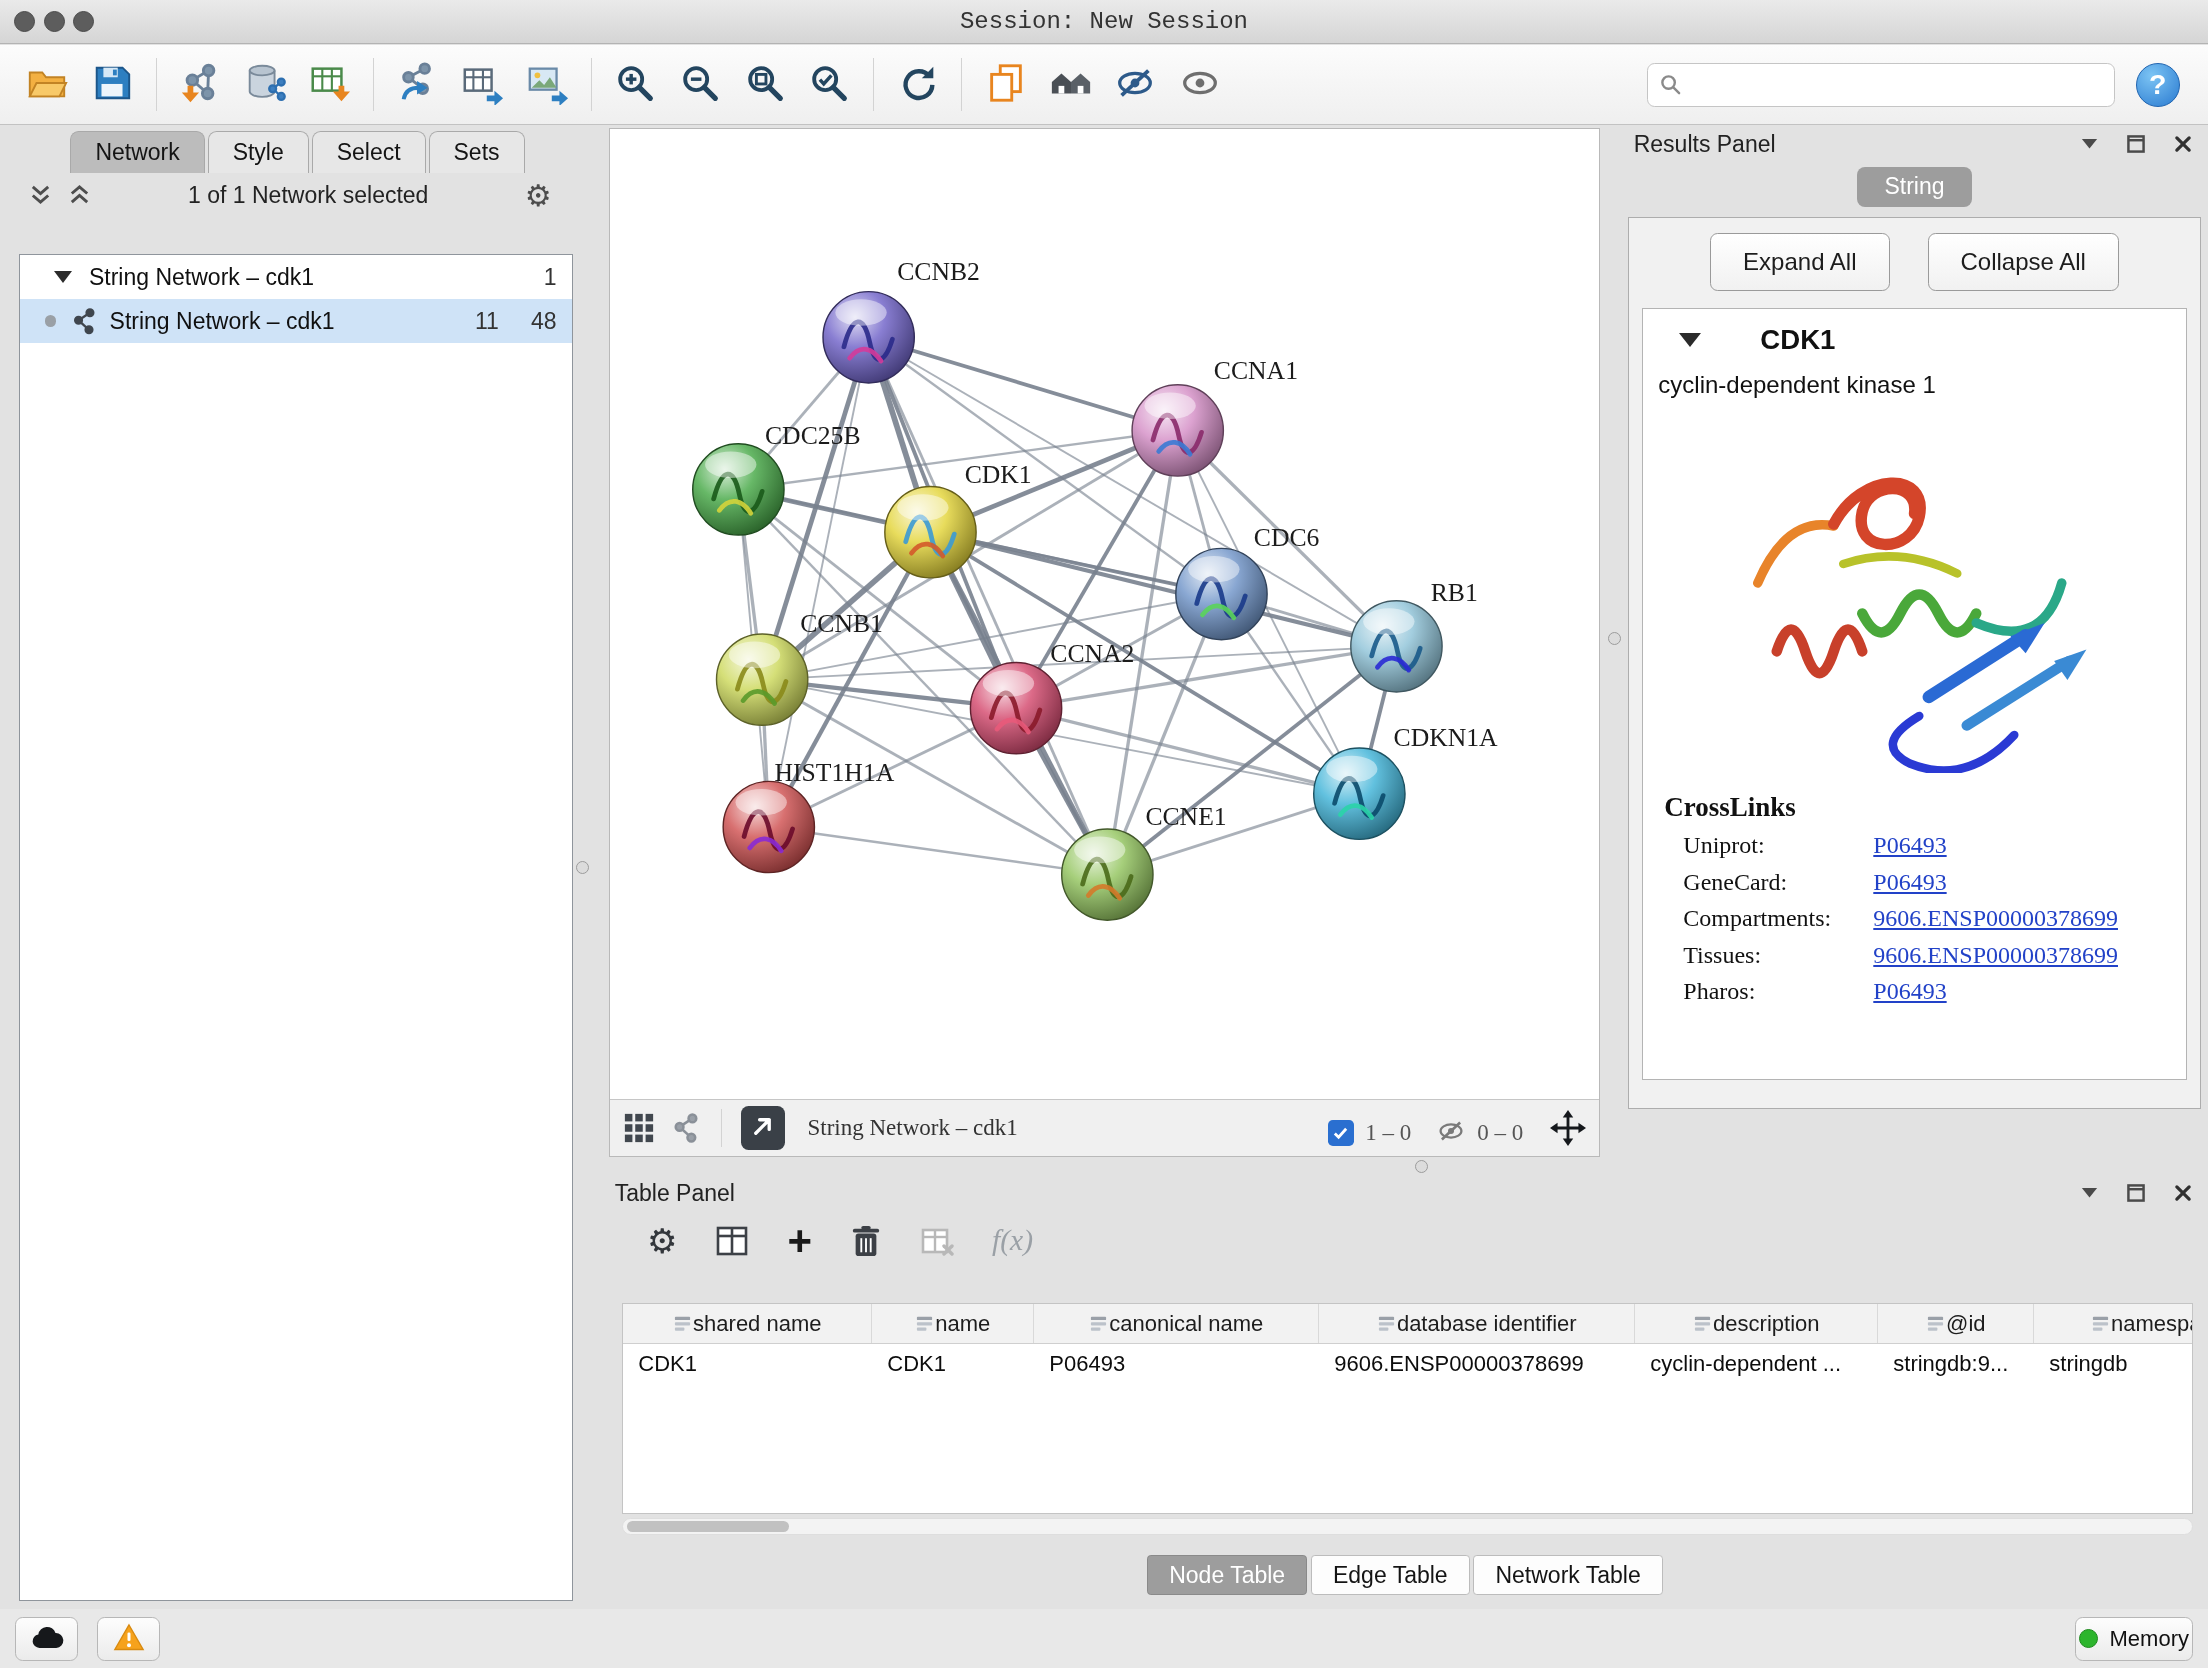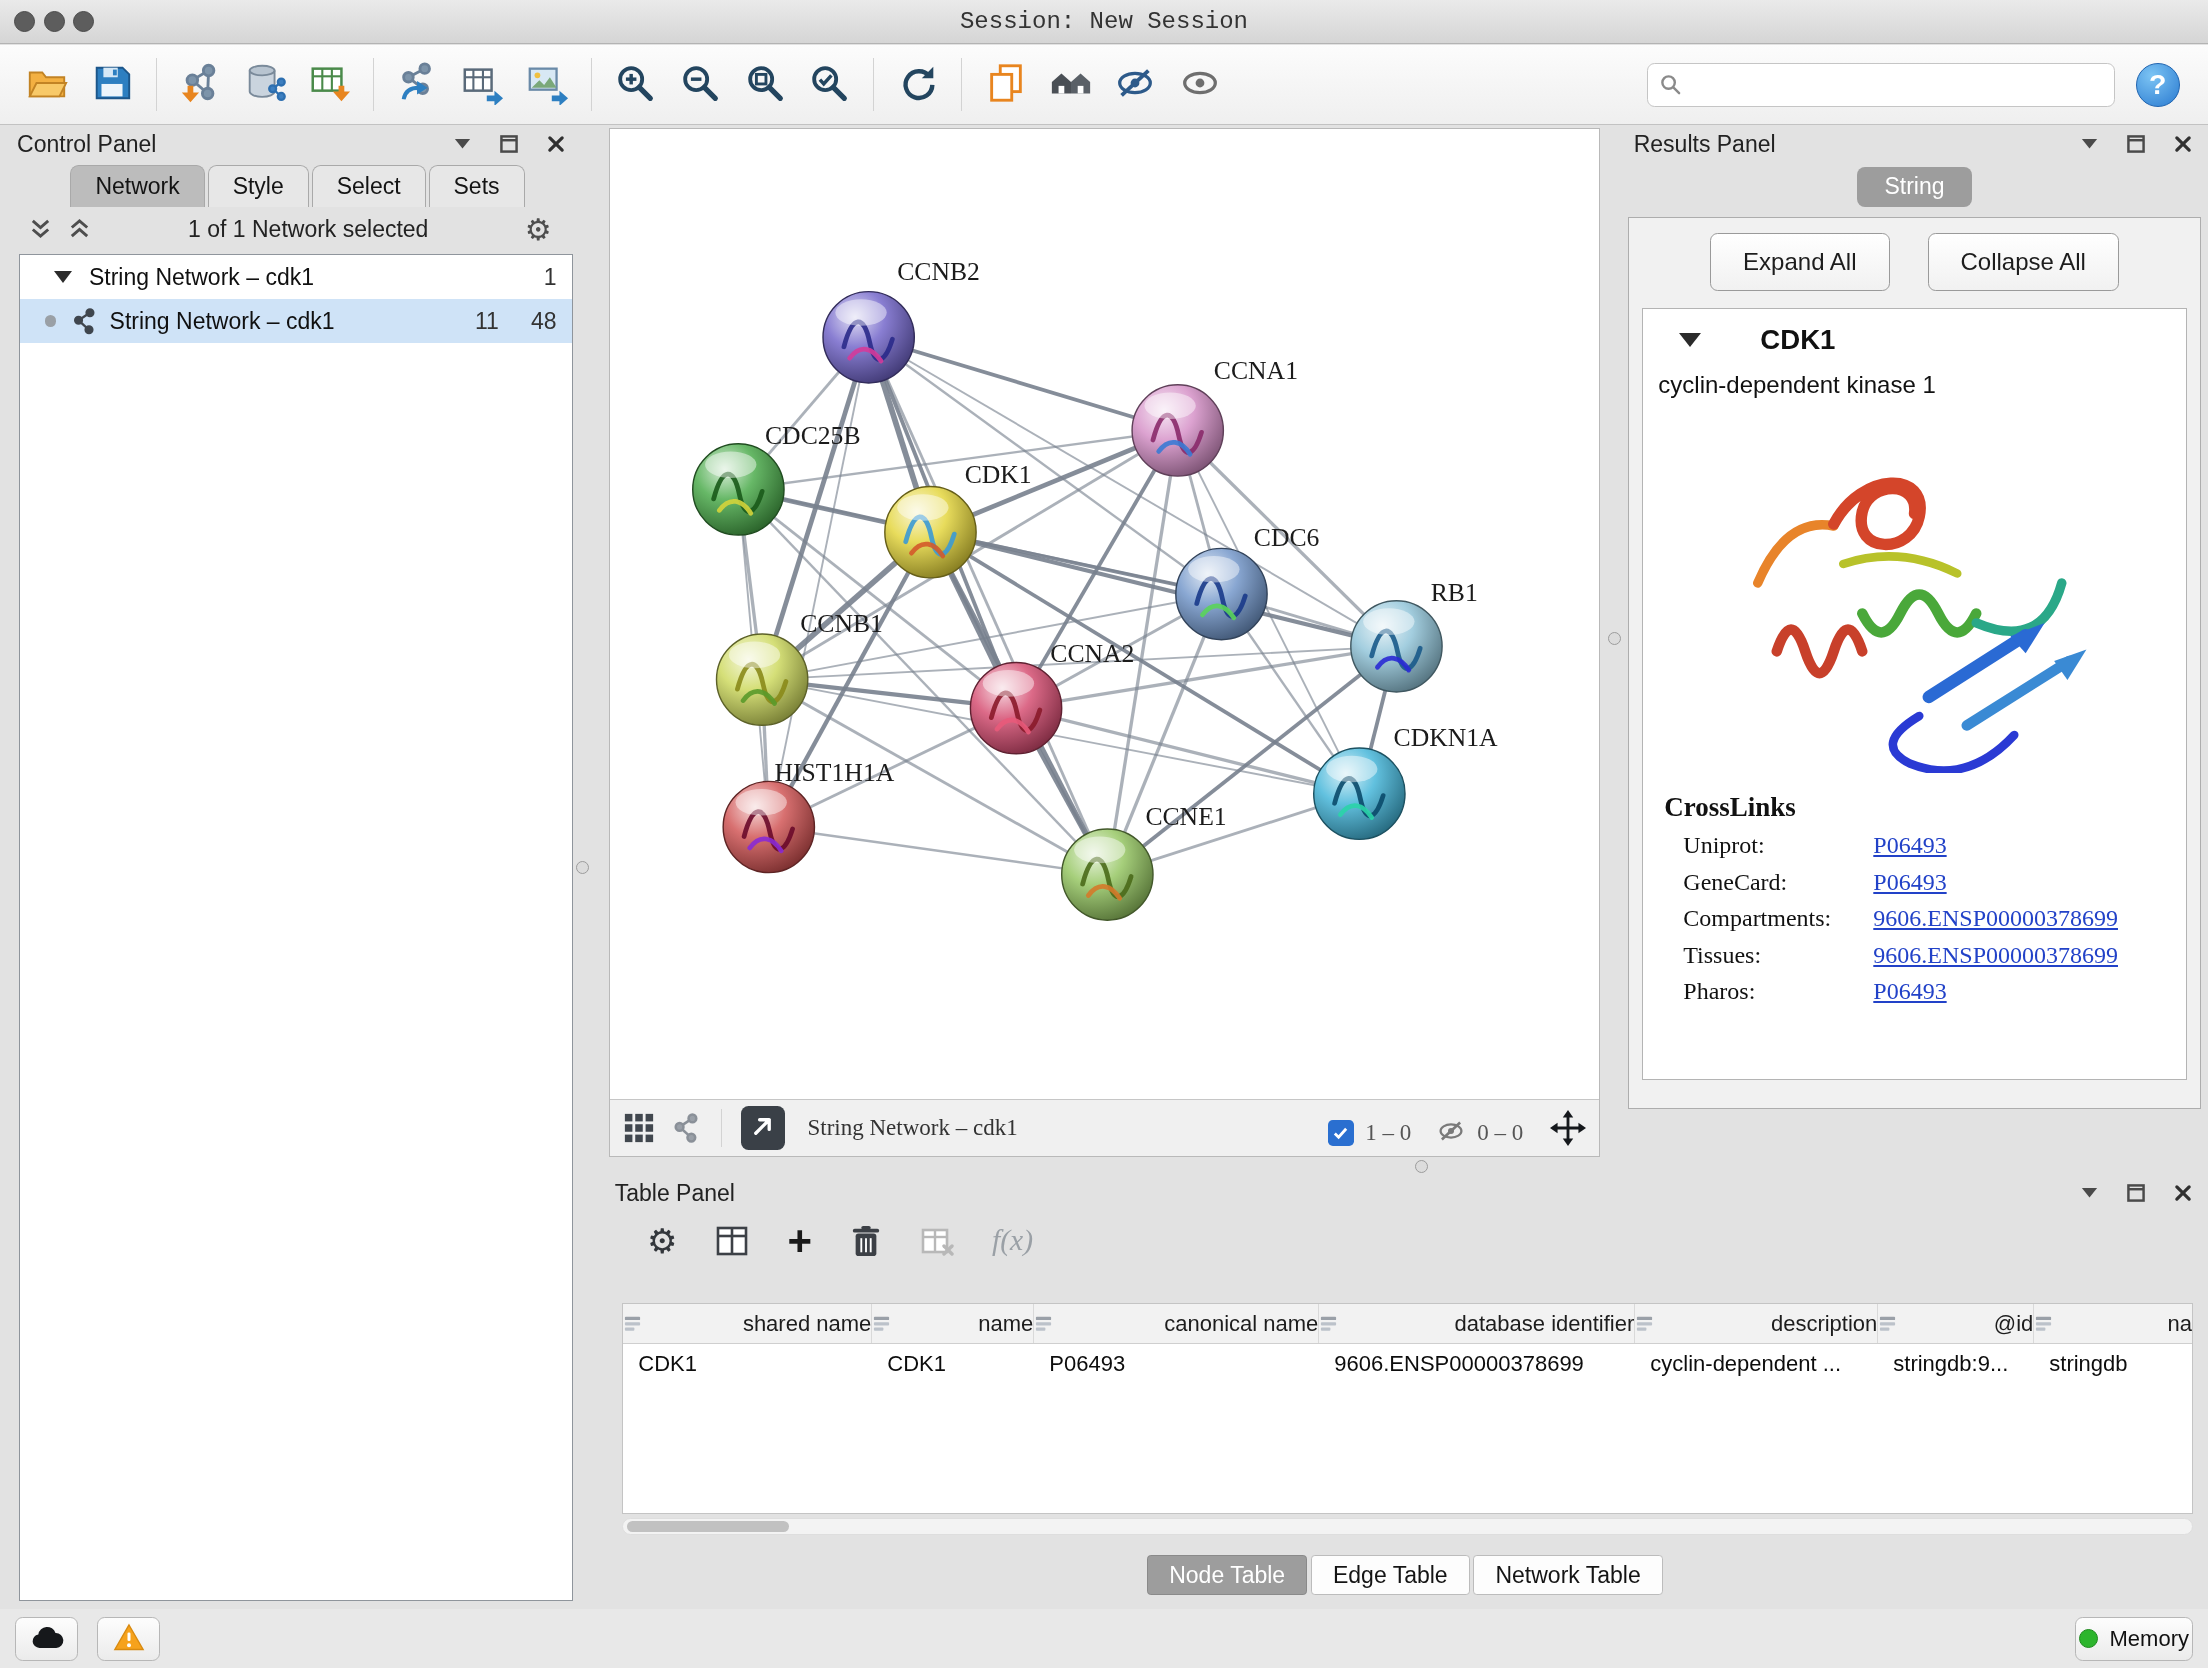--- a/index.html
+++ b/index.html
@@ -86,21 +86,21 @@
   .cl-value{color:#2242c8;text-decoration:underline;cursor:pointer;white-space:nowrap;}
   
   #table-panel{position:absolute;left:609px;top:1176px;width:1592px;height:428px;}
   #tp-toolbar{height:61px;display:flex;align-items:center;gap:38px;padding-left:38px;}
   #tp-toolbar .tpi{display:flex;align-items:center;cursor:pointer;}
   #tp-fx{font-family:"Liberation Serif","DejaVu Serif",serif;font-style:italic;
     font-size:29.5px;color:#9aa0a6;}
   #tp-table{position:absolute;left:13.3px;right:7.6px;top:127px;height:211px;border:1px solid #c4c4c4;
     background:#fff;overflow:hidden;}
   #tp-thead{display:flex;height:40px;background:#f2f2f2;border-bottom:1px solid #cfcfcf;}
-  .th{display:flex;align-items:center;justify-content:space-between;gap:1px;font-size:22px;color:#1d1d1d;
+  .th{display:flex;align-items:center;justify-content:center;gap:1px;font-size:22px;color:#1d1d1d;
     border-right:1px solid #d9d9d9;flex:none;cursor:pointer;white-space:nowrap;overflow:hidden;}
   .tp-row{display:flex;height:40px;}
   .td{font-size:22px;color:#0d0d0d;padding-left:15px;display:flex;align-items:center;flex:none;
     white-space:nowrap;overflow:hidden;}
   .c0{width:249px}.c1{width:162px}.c2{width:285px}.c3{width:316px}.c4{width:243px}.c5{width:156px}.c6{width:247px}
   #tp-hscroll{position:absolute;left:13.3px;right:7.6px;top:342px;height:17px;background:#f3f3f3;
     border:1px solid #dedede;border-radius:8.6px;}
   #tp-hthumb{position:absolute;left:3.8px;top:1.9px;width:162px;height:11.4px;background:#c1c1c1;border-radius:6.7px;cursor:pointer;}
   #tp-tabs{position:absolute;left:0;right:0;top:379px;display:flex;justify-content:center;gap:3.8px;}
   .tp-tab{font-size:23px;padding:5.7px 21px;border:1px solid #bcbcbc;background:#fdfdfd;color:#141414;
@@ -280,44 +280,20 @@
     <span class="sglyph"><svg width="23" height="23" viewBox="0 0 24 24">
           <circle cx="10" cy="10" r="6.5" fill="none" stroke="#8a8a8a" stroke-width="2.5"></circle>
           <line x1="15" y1="15" x2="21" y2="21" stroke="#8a8a8a" stroke-width="2.5" stroke-linecap="round"></line>
         </svg></span>
     <input type="text" value="" style="">
   </div>
   <button id="helpbtn">?</button>
 </div>
 
 <div id="control-panel">
-  <div class="phead">
-    <span class="ptitle">Control Panel</span>
-    <span class="picons">
-      <span>
-          <svg width="19" height="13.3" viewBox="0 0 20 14">
-            <path d="M2 2 L18 2 L10 12 Z" fill="#4a4a4a"></path>
-          </svg>
-        </span>
-      <span>
-          <svg width="18" height="18" viewBox="0 0 19 19">
-            <rect x="1.5" y="1.5" width="16" height="16" fill="none" stroke="#4a4a4a" stroke-width="2.6"></rect>
-            <line x1="1.5" y1="5.5" x2="17.5" y2="5.5" stroke="#4a4a4a" stroke-width="2.6"></line>
-          </svg>
-        </span>
-      <span>
-          <svg width="18" height="18" viewBox="0 0 19 19">
-            <g stroke="#303030" stroke-width="3.4" stroke-linecap="round">
-              <line x1="3" y1="3" x2="16" y2="16"></line>
-              <line x1="16" y1="3" x2="3" y2="16"></line>
-            </g>
-          </svg>
-        </span>
-    </span>
-  </div>
   <div id="cp-tabs">
     <div class="cp-tab selected">Network</div>
     <div class="cp-tab">Style</div>
     <div class="cp-tab">Select</div>
     <div class="cp-tab">Sets</div>
   </div>
   <div id="cp-subbar">
     <span style="margin:0 13.3px 0 7.6px;"><svg width="25" height="25" viewBox="0 0 26 26" fill="none" stroke="#4d4d4d" stroke-width="3">
           <path d="M5 5 l8 7 8-7"></path>
           <path d="M5 14 l8 7 8-7"></path>

